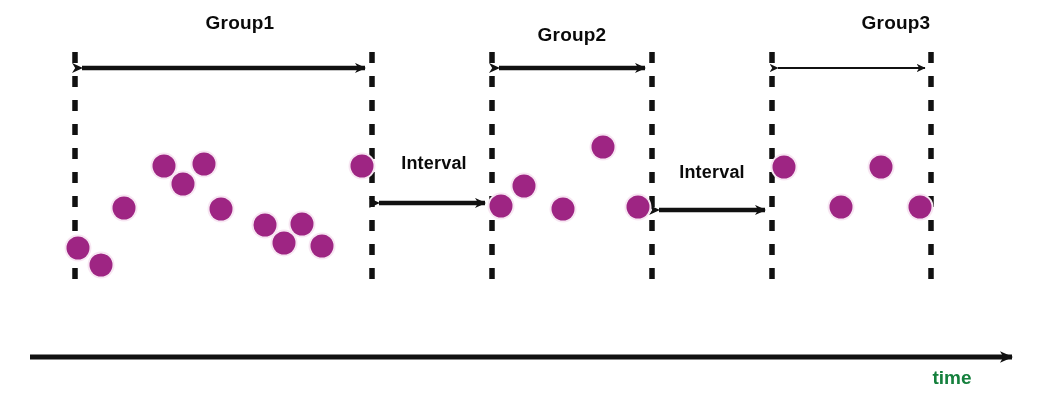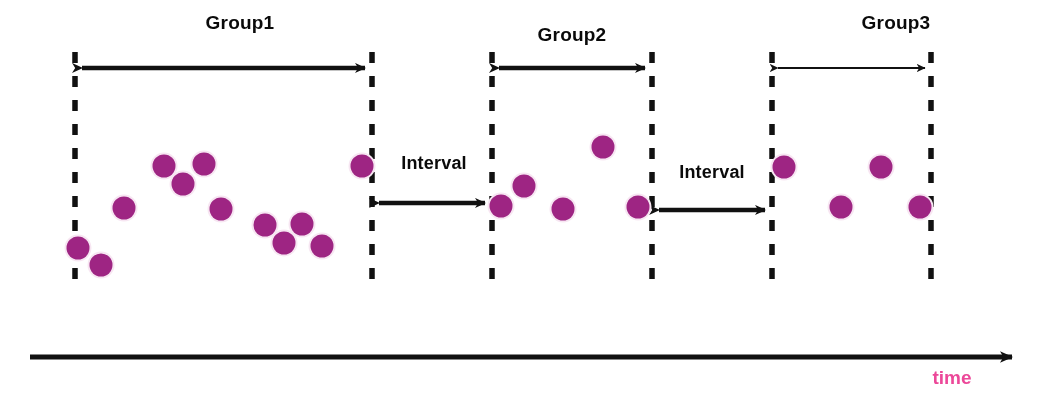--- a/index.html
+++ b/index.html
@@ -41,21 +41,21 @@
     white-space: nowrap;
     transform: translateX(-50%);
     letter-spacing: 0.2px;
     text-align: center;
   }
   .axis-label {
     position: absolute;
     font-family: "Liberation Sans", sans-serif;
     font-weight: bold;
     font-size: 19px;
-    color: #ec4899;
+    color: #15803d;
     white-space: nowrap;
     transform: translateX(-50%);
     text-align: center;
   }
 </style>
 </head>
 <body>
 
 <div id="stage">
 

